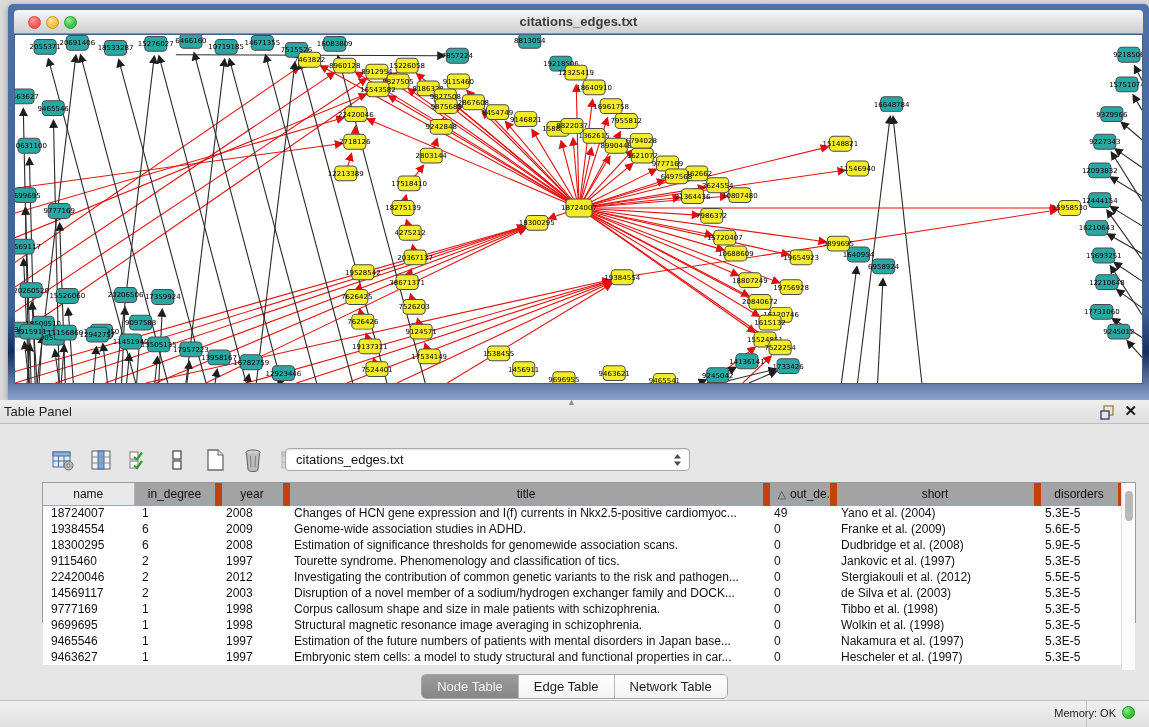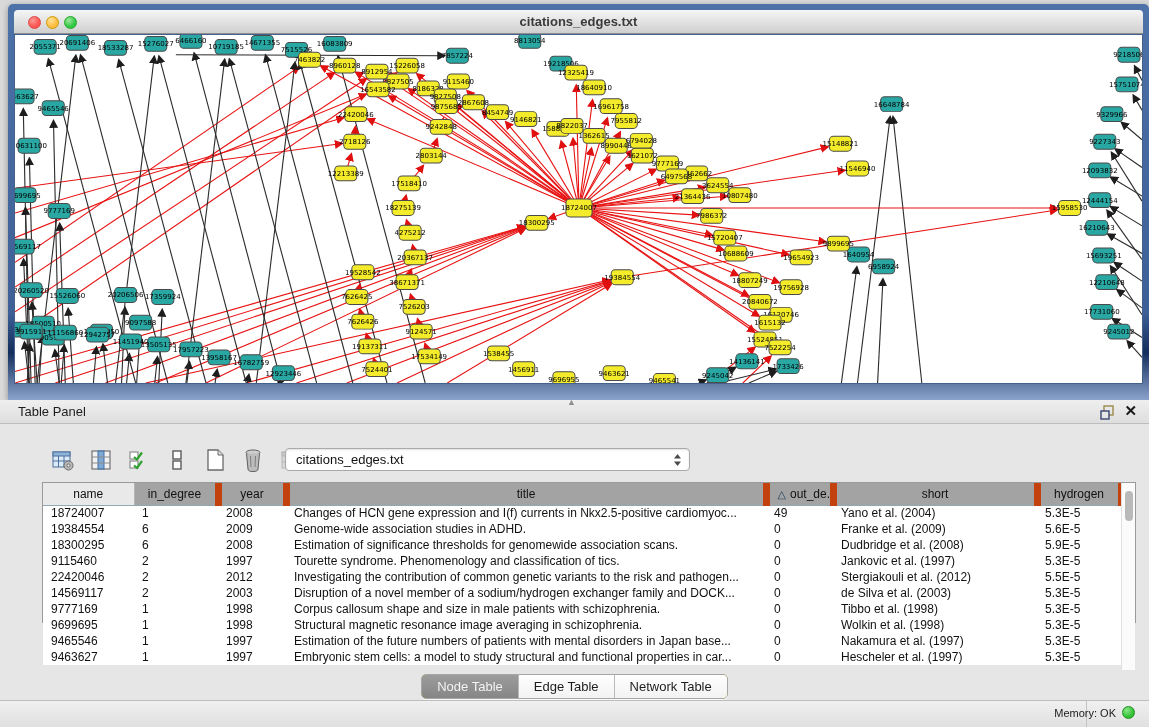--- a/index.html
+++ b/index.html
@@ -34,21 +34,21 @@
     background:#ffffff; border:1px solid #44618c; overflow:hidden;
   }
   #graph-canvas svg { display:block; width:100%; height:100%; }
 
   
   #table-panel { position:absolute; left:0; top:400px; width:1149px; height:300px; background:#e6e6e6; }
   #panel-header {
     position:relative; height:24px; background:linear-gradient(#efefef,#dedede);
     border-bottom:1px solid #bdbdbd;
   }
-  #panel-title { position:absolute; left:18px; top:4px; font-size:13px; color:#1d1d1d; }
+  #panel-title { position:absolute; left:4px; top:4px; font-size:13px; color:#1d1d1d; }
   #panel-grip { position:absolute; left:567px; top:-2px; width:12px; height:8px; color:#909090; font-size:9px; line-height:8px; }
   #panel-float { position:absolute; right:34px; top:5px; width:15px; height:15px; }
   #panel-close { position:absolute; right:12px; top:2px; font-size:15px; font-weight:bold; color:#1a1a1a; cursor:default; }
 
   #toolbar { position:absolute; left:50px; top:44px; height:32px; display:flex; align-items:center; gap:12px; }
   .tool { width:26px; height:26px; display:flex; align-items:center; justify-content:center; }
   #fx-label { font-family:"DejaVu Serif", serif; font-style:italic; font-weight:bold; font-size:15px; color:#111; }
   #table-selector {
     position:absolute; left:285px; top:48px; width:405px; height:23px;
     background:#ffffff; border:1px solid #a9a9a9; border-radius:4px;
@@ -859,21 +859,21 @@
           <col style="width: 84px;">
         </colgroup>
       <thead>
           <tr id="header-row">
             <th class="first">name</th>
             <th>in_degree</th>
             <th>year</th>
             <th>title</th>
             <th class="sorted"><span class="sort-glyph">△</span>out_de...</th>
             <th>short</th>
-            <th>hydrogen</th>
+            <th>disorders</th>
           </tr>
         </thead>
       <tbody id="table-body">
           <tr>
             <td>18724007</td>
             <td>1</td>
             <td>2008</td>
             <td>Changes of HCN gene expression and I(f) currents in Nkx2.5-positive cardiomyoc...</td>
             <td>49</td>
             <td>Yano et al. (2004)</td>

